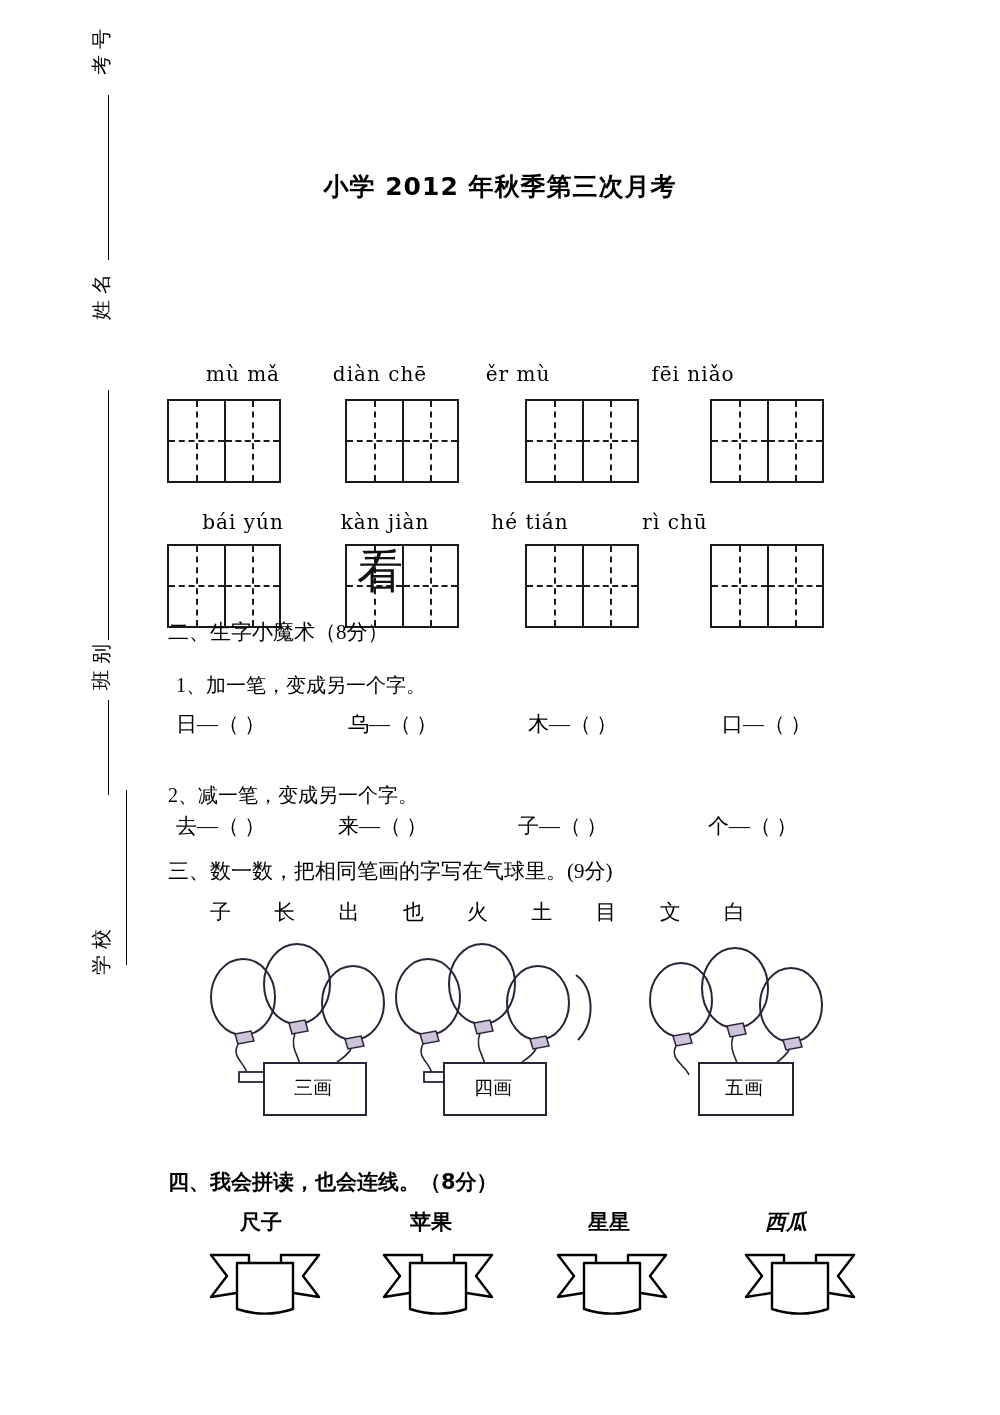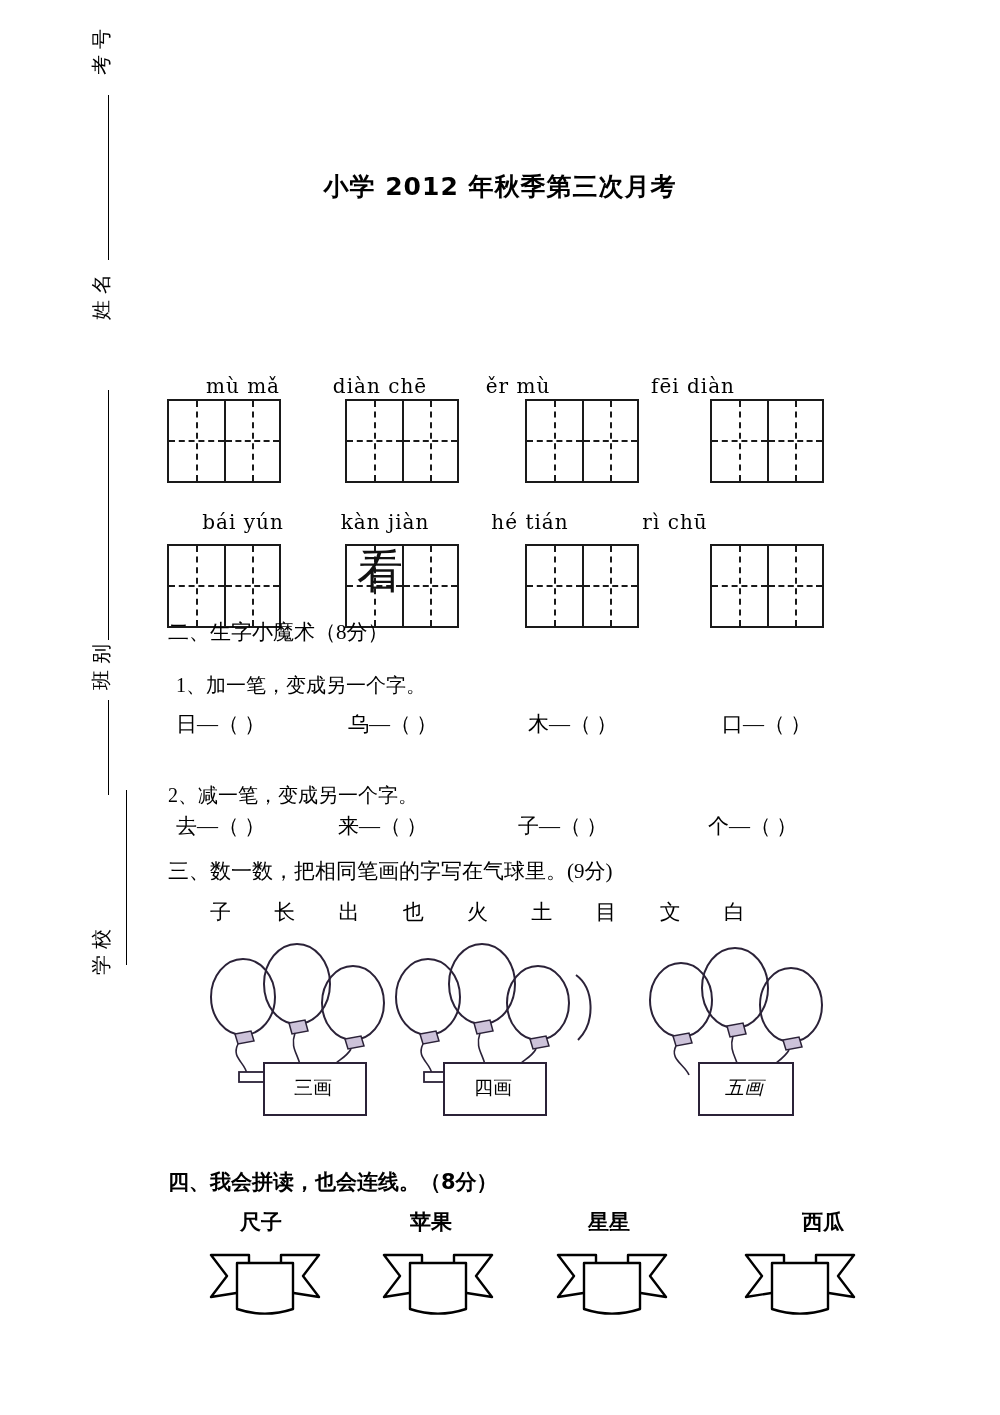--- a/index.html
+++ b/index.html
@@ -193,25 +193,25 @@
 
   <div class="margin-label" style="left:88px; top:690px;">班别</div>
   <div class="margin-rule" style="left:108px; top:700px; height:95px;"></div>
 
   <div class="margin-label" style="left:88px; top:975px;">学校</div>
   <div class="margin-rule" style="left:126px; top:790px; height:175px;"></div>
 
   <div class="doc-title-1" style="top:170px;">小学 2012 年秋季第三次月考</div>
 
 
-  <div class="pinyin-row" style="top:374px;">
+  <div class="pinyin-row" style="top:362px;">
     <div class="pinyin-group" style="left:168px; width:150px;">mù  mǎ</div>
     <div class="pinyin-group" style="left:300px; width:160px;">diàn chē</div>
     <div class="pinyin-group" style="left:438px; width:160px;">ěr   mù</div>
-    <div class="pinyin-group" style="left:608px; width:170px;">fēi  diàn</div>
+    <div class="pinyin-group" style="left:608px; width:170px;">fēi  niǎo</div>
   </div>
 
   <div class="grid-group" style="left:167px; top:399px;">
     <div class="grid-cell"></div>
     <div class="grid-cell"></div>
   </div>
   <div class="grid-group" style="left:345px; top:399px;">
     <div class="grid-cell"></div>
     <div class="grid-cell"></div>
   </div>
@@ -341,28 +341,28 @@
       <path d="M138 85 l16 -3 l3 10 l-16 3 z"></path>
     </g>
     <g fill="none" stroke="#2b2238" stroke-width="1.6">
       <path d="M31 91 C24 104 40 110 44 120"></path>
       <path d="M88 81 C83 98 94 104 94 118"></path>
       <path d="M144 95 C138 106 124 110 120 120"></path>
     </g>
   </svg>
   <div style="position:absolute; left:698px; top:1062px; width:92px; height:50px;
               border:2px solid #2b2238; background:#fff;"></div>
-  <div class="balloon-label" style="left:698px; top:1075px; width:92px;font-style:italic;">五画</div>
+  <div class="balloon-label" style="left:698px; top:1075px; width:92px;">五画</div>
 
   <div class="section-head bold" style="left:168px; top:1168px;">四、我会拼读，也会连线。（8分）</div>
 
   <div class="word-label" style="left:240px; top:1208px; width:120px;">尺子</div>
   <div class="word-label" style="left:410px; top:1208px; width:120px;">苹果</div>
   <div class="word-label" style="left:588px; top:1208px; width:120px;">星星</div>
-  <div class="word-label" style="left:802px; top:1208px; width:120px;">西瓜</div>
+  <div class="word-label" style="left:765px; top:1208px; width:120px;font-style:italic;">西瓜</div>
 
   <svg class="banner-svg" style="left:205px; top:1253px;" width="120" height="70" viewBox="0 0 120 70">
     <g fill="#ffffff" stroke="#000000" stroke-width="2.4" stroke-linejoin="round">
       <path d="M6 2 L44 2 L44 38 L6 44 L22 23 Z"></path>
       <path d="M114 2 L76 2 L76 38 L114 44 L98 23 Z"></path>
       <path d="M32 10 L88 10 L88 56 C70 62 50 62 32 56 Z"></path>
     </g>
   </svg>
 
   <svg class="banner-svg" style="left:378px; top:1253px;" width="120" height="70" viewBox="0 0 120 70">

